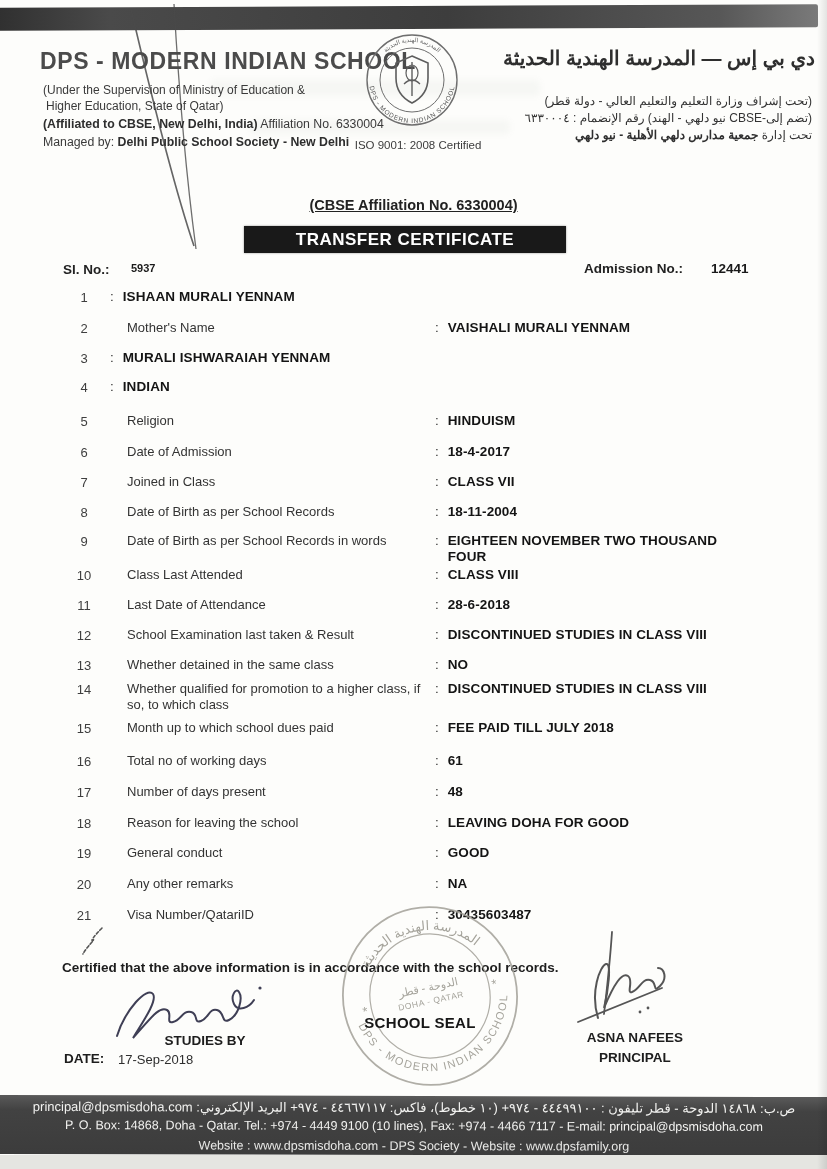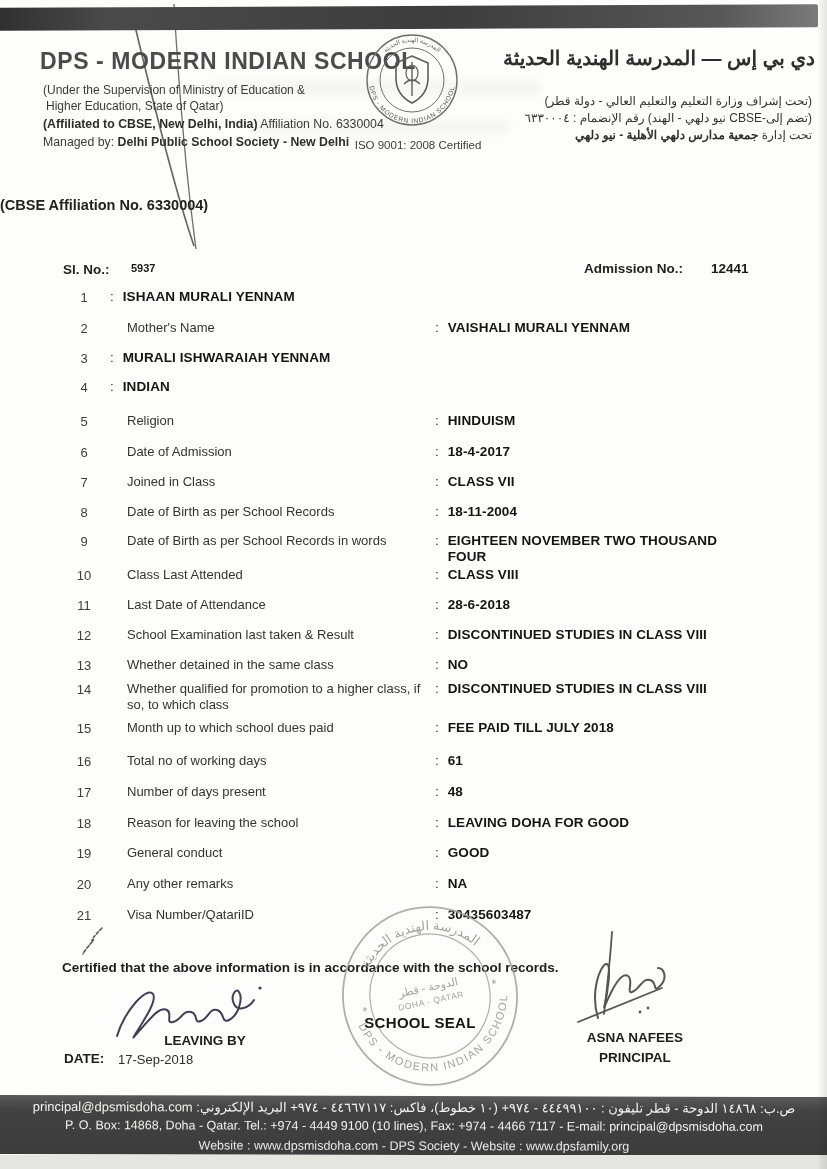--- a/index.html
+++ b/index.html
@@ -26,21 +26,21 @@
   .logo-svg{position:absolute;left:360px;top:32px;}
   .iso-text{position:absolute;left:348px;top:139px;width:140px;text-align:center;font-size:11.5px;color:#3c3c3c;}
   .ar-title{position:absolute;left:470px;top:46px;width:345px;text-align:right;direction:rtl;
     font-size:20px;font-weight:bold;color:#2e2e2e;}
   .ar-sub{position:absolute;left:470px;width:342px;text-align:right;direction:rtl;font-size:12px;color:#333;}
   .ar1{top:94px;}
   .ar2{top:111px;}
   .ar3{top:128px;}
 
   
-  .cbse-line{position:absolute;left:0;top:197px;width:827px;font-size:14.5px;font-weight:bold;color:#222;}
+  .cbse-line{position:absolute;left:0;top:197px;width:827px;text-align:center;font-size:14.5px;font-weight:bold;color:#222;text-decoration:underline;}
   .tc-bar{position:absolute;left:244px;top:226px;width:322px;height:27px;
     background:var(--title_bar_bg,#191919);display:flex;align-items:center;justify-content:center;
     box-shadow:0 0 2px rgba(0,0,0,0.4);}
   .tc-text{color:var(--title_bar_text,#fff);font-size:17px;font-weight:bold;letter-spacing:0.5px;}
 
   
   .slno-label{position:absolute;left:63px;top:262px;font-size:13.5px;font-weight:bold;color:#222;}
   .slno-value{position:absolute;left:131px;top:262px;font-size:11px;font-weight:bold;color:#1a1a1a;}
   .adm-label{position:absolute;left:584px;top:261px;font-size:13.5px;font-weight:bold;color:#222;}
   .adm-value{position:absolute;left:711px;top:261px;font-size:13.5px;font-weight:bold;color:#1a1a1a;}
@@ -110,20 +110,23 @@
     <text font-size="6" fill="#666"><textPath href="#logoTop" startOffset="50%" text-anchor="middle">المدرسة الهندية الحديثة</textPath></text>
   </svg>
   <div class="iso-text">ISO 9001: 2008 Certified</div>
 
   <div class="ar-title">دي بي إس — المدرسة الهندية الحديثة</div>
   <div class="ar-sub ar1">(تحت إشراف وزارة التعليم والتعليم العالي - دولة قطر)</div>
   <div class="ar-sub ar2">(تضم إلى-CBSE نيو دلهي - الهند) رقم الإنضمام : ٦٣٣٠٠٠٤</div>
   <div class="ar-sub ar3"><span>تحت إدارة </span><span class="b">جمعية مدارس دلهي الأهلية - نيو دلهي</span></div>
 
   <div class="cbse-line">(CBSE Affiliation No. 6330004)</div>
+  <div class="tc-bar">
+    <span class="tc-text">TRANSFER CERTIFICATE</span>
+  </div>
 
   <div class="slno-label">Sl. No.:</div>
   <div class="slno-value">5937</div>
   <div class="adm-label">Admission No.:</div>
   <div class="adm-value">12441</div>
 
   <div>
       <div class="frow" style="top: 289px;">
         <div class="fno">1</div>
         <div class="fval">
@@ -311,21 +314,21 @@
       <text x="93" y="88" font-size="11" fill="#96948b" text-anchor="middle">الدوحة - قطر</text>
       <text x="93" y="101" font-size="8.5" fill="#96948b" text-anchor="middle" letter-spacing="0.6">DOHA - QATAR</text>
     </g>
   </svg>
   <div class="school-seal-label">SCHOOL SEAL</div>
 
   <svg class="sig-left" width="165" height="68" viewBox="0 0 165 68">
     <path d="M14 58 C 22 32, 44 8, 50 16 C 55 23, 37 48, 30 60 C 48 40, 56 28, 64 32 C 70 35, 62 46, 70 44 C 78 42, 80 32, 88 34 C 96 36, 90 46, 98 43 C 106 40, 106 30, 114 32 C 122 34, 118 46, 126 42 C 136 37, 140 20, 136 14 C 133 9, 127 18, 131 26 C 135 34, 146 30, 151 22" stroke="#3f3f55" stroke-width="2" fill="none" stroke-linecap="round"></path>
     <circle cx="157" cy="10" r="1.6" fill="#3f3f55"></circle>
   </svg>
-  <div class="prepared-by">LEAVING BY</div>
+  <div class="prepared-by">STUDIES BY</div>
   <div class="date-label">DATE:</div>
   <div class="date-value">17-Sep-2018</div>
 
   <svg class="sig-right" width="130" height="112" viewBox="0 0 130 112">
     <path d="M52 10 C 50 40, 46 75, 44 92" stroke="#555" stroke-width="1.8" fill="none" stroke-linecap="round"></path>
     <path d="M38 96 C 30 70, 40 44, 46 42 C 52 40, 48 70, 44 86 C 54 62, 62 50, 68 54 C 74 58, 66 72, 72 70 C 80 67, 82 56, 90 58 C 98 60, 92 72, 100 64 C 108 56, 104 46, 98 46" stroke="#555" stroke-width="2" fill="none" stroke-linecap="round"></path>
     <path d="M18 100 L 102 66" stroke="#555" stroke-width="1.8" fill="none" stroke-linecap="round"></path>
     <circle cx="80" cy="90" r="1.4" fill="#555"></circle>
     <circle cx="88" cy="86" r="1.4" fill="#555"></circle>
   </svg>

